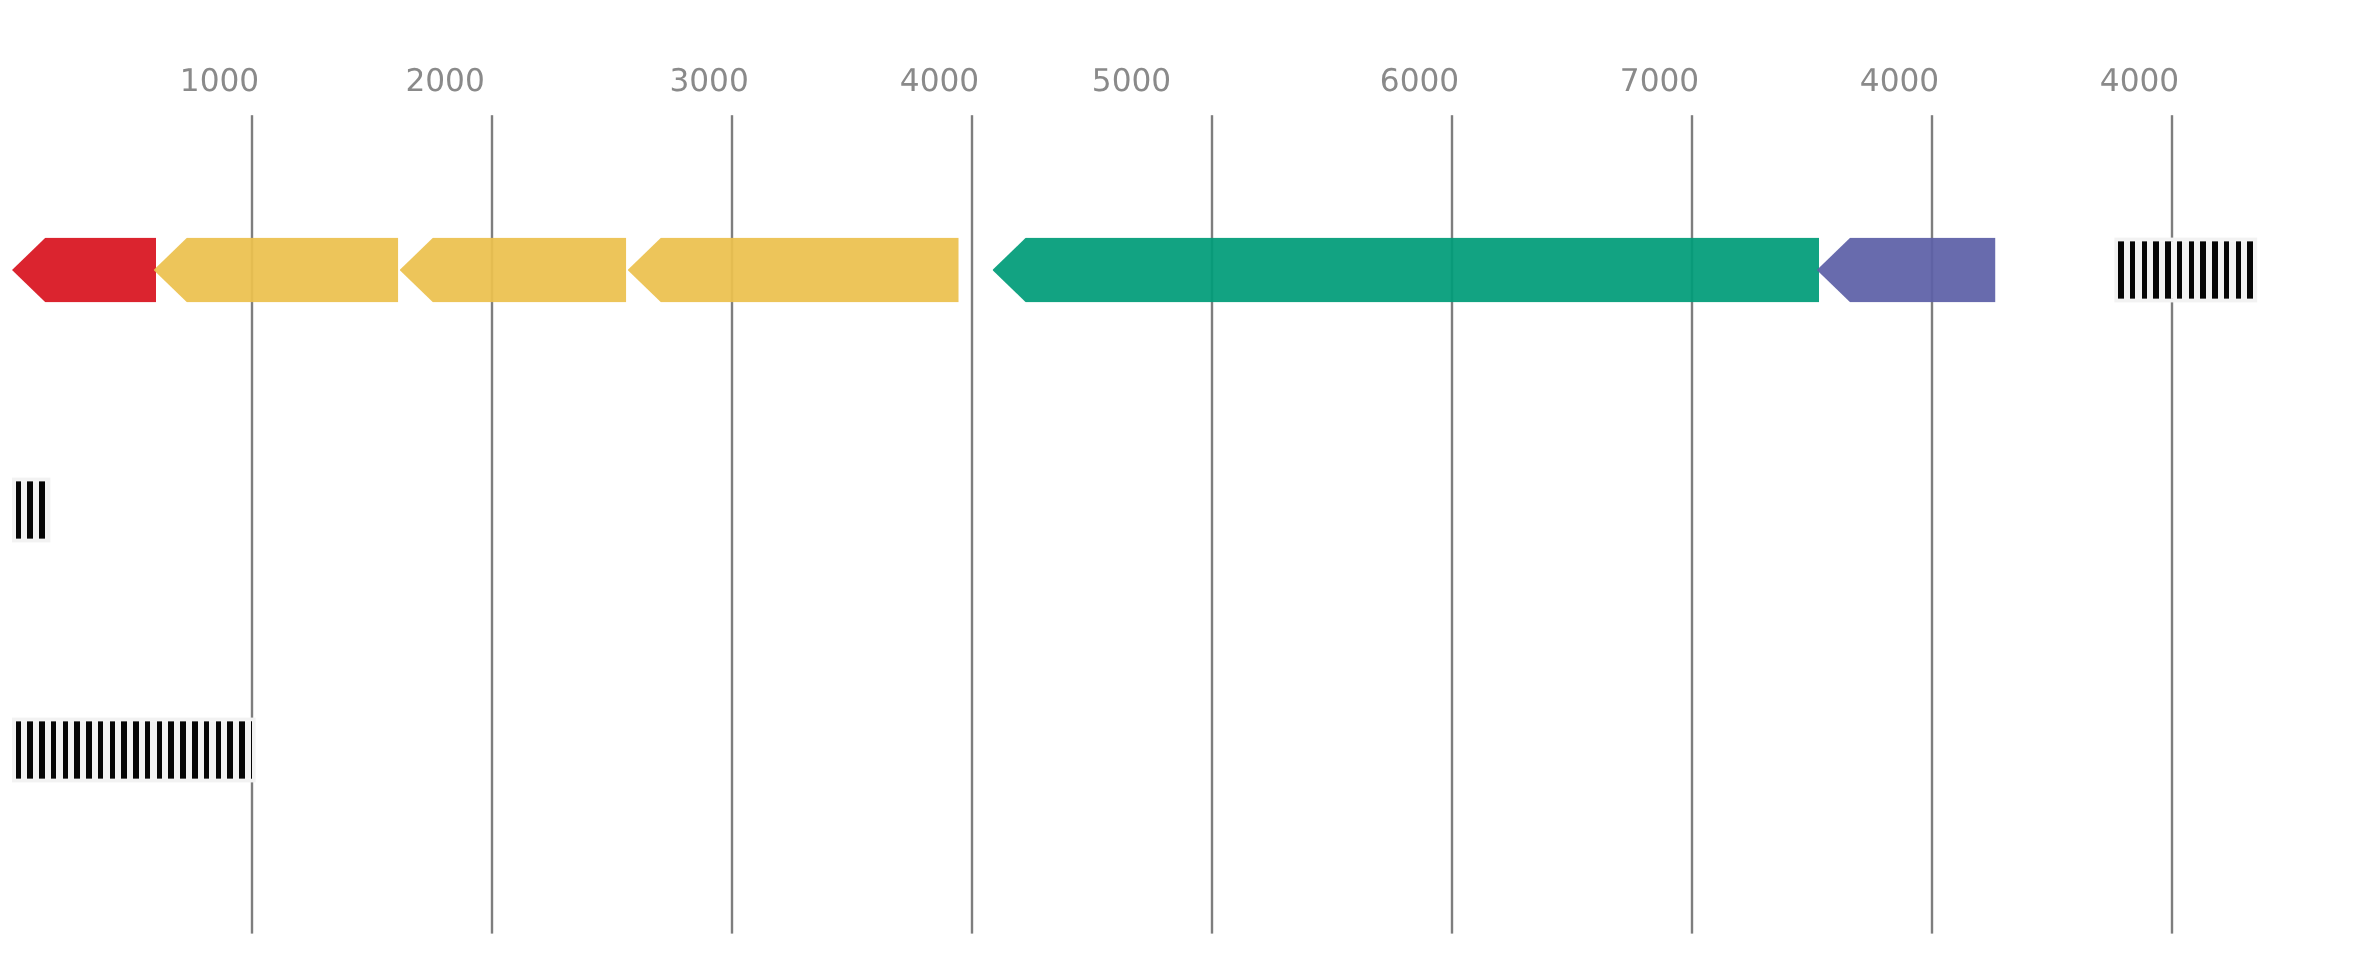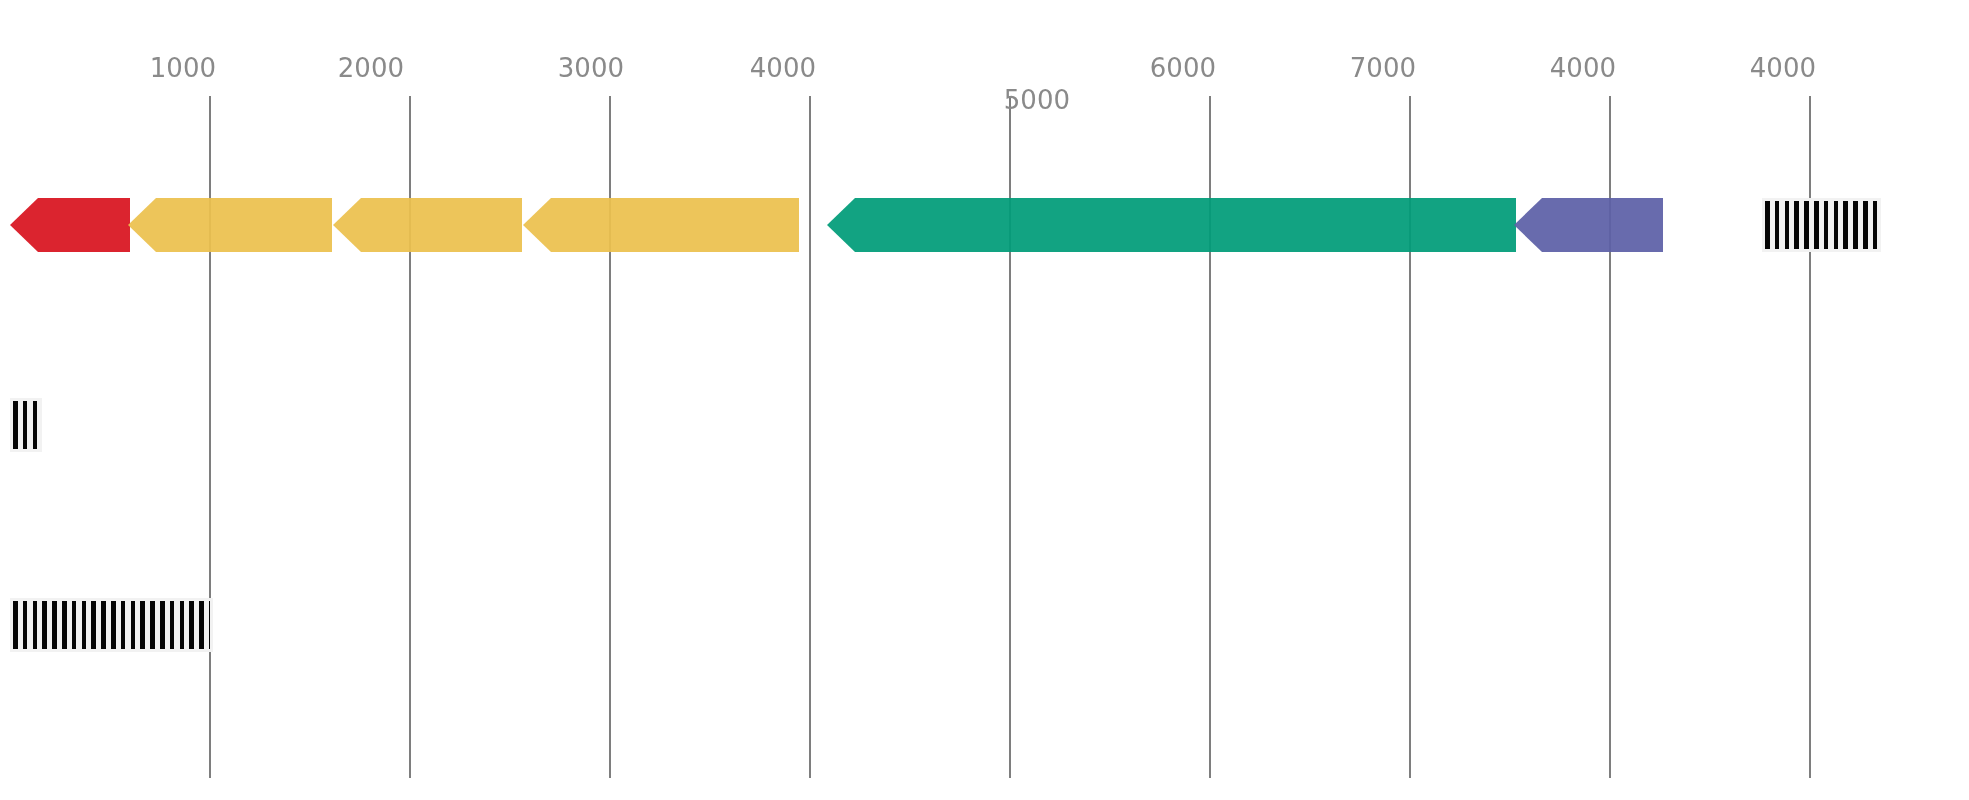--- a/index.html
+++ b/index.html
@@ -41,21 +41,21 @@
   <div id="plot">
       <div class="gridline" style="left: 209px; top: 96px; height: 682px;"></div>
       <div class="tick-label" style="left: 216px; top: 55px;">1000</div>
       <div class="gridline" style="left: 409px; top: 96px; height: 682px;"></div>
       <div class="tick-label" style="left: 404px; top: 55px;">2000</div>
       <div class="gridline" style="left: 609px; top: 96px; height: 682px;"></div>
       <div class="tick-label" style="left: 608px; top: 55px; margin-left: 16px;">3000</div>
       <div class="gridline" style="left: 809px; top: 96px; height: 682px;"></div>
       <div class="tick-label" style="left: 816px; top: 55px;">4000</div>
       <div class="gridline" style="left: 1009px; top: 96px; height: 682px;"></div>
-      <div class="tick-label" style="left: 1070px; top: 55px; margin-top: 32px;">5000</div>
+      <div class="tick-label" style="left: 976px; top: 55px;">5000</div>
       <div class="gridline" style="left: 1209px; top: 96px; height: 682px;"></div>
       <div class="tick-label" style="left: 1216px; top: 55px; text-align: right;">6000</div>
       <div class="gridline" style="left: 1409px; top: 96px; height: 682px;"></div>
       <div class="tick-label" style="left: 1416px; top: 55px;">7000</div>
       <div class="gridline" style="left: 1609px; top: 96px; height: 682px;"></div>
       <div class="tick-label" style="left: 1616px; top: 55px;">4000</div>
       <div class="gridline" style="left: 1809px; top: 96px; height: 682px;"></div>
       <div class="tick-label" style="left: 1816px; top: 55px;">4000</div>
       <div class="feature-arrow" style="left: 10px; top: 198px; width: 120px; height: 54px; background: rgb(216, 19, 31); clip-path: polygon(100% 0%, 28px 0%, 0% 50%, 28px 100%, 100% 100%);"></div>
       <div class="feature-arrow" style="left: 128px; top: 198px; width: 204px; height: 54px; background: rgb(236, 193, 77); clip-path: polygon(100% 0%, 28px 0%, 0% 50%, 28px 100%, 100% 100%);"></div>

